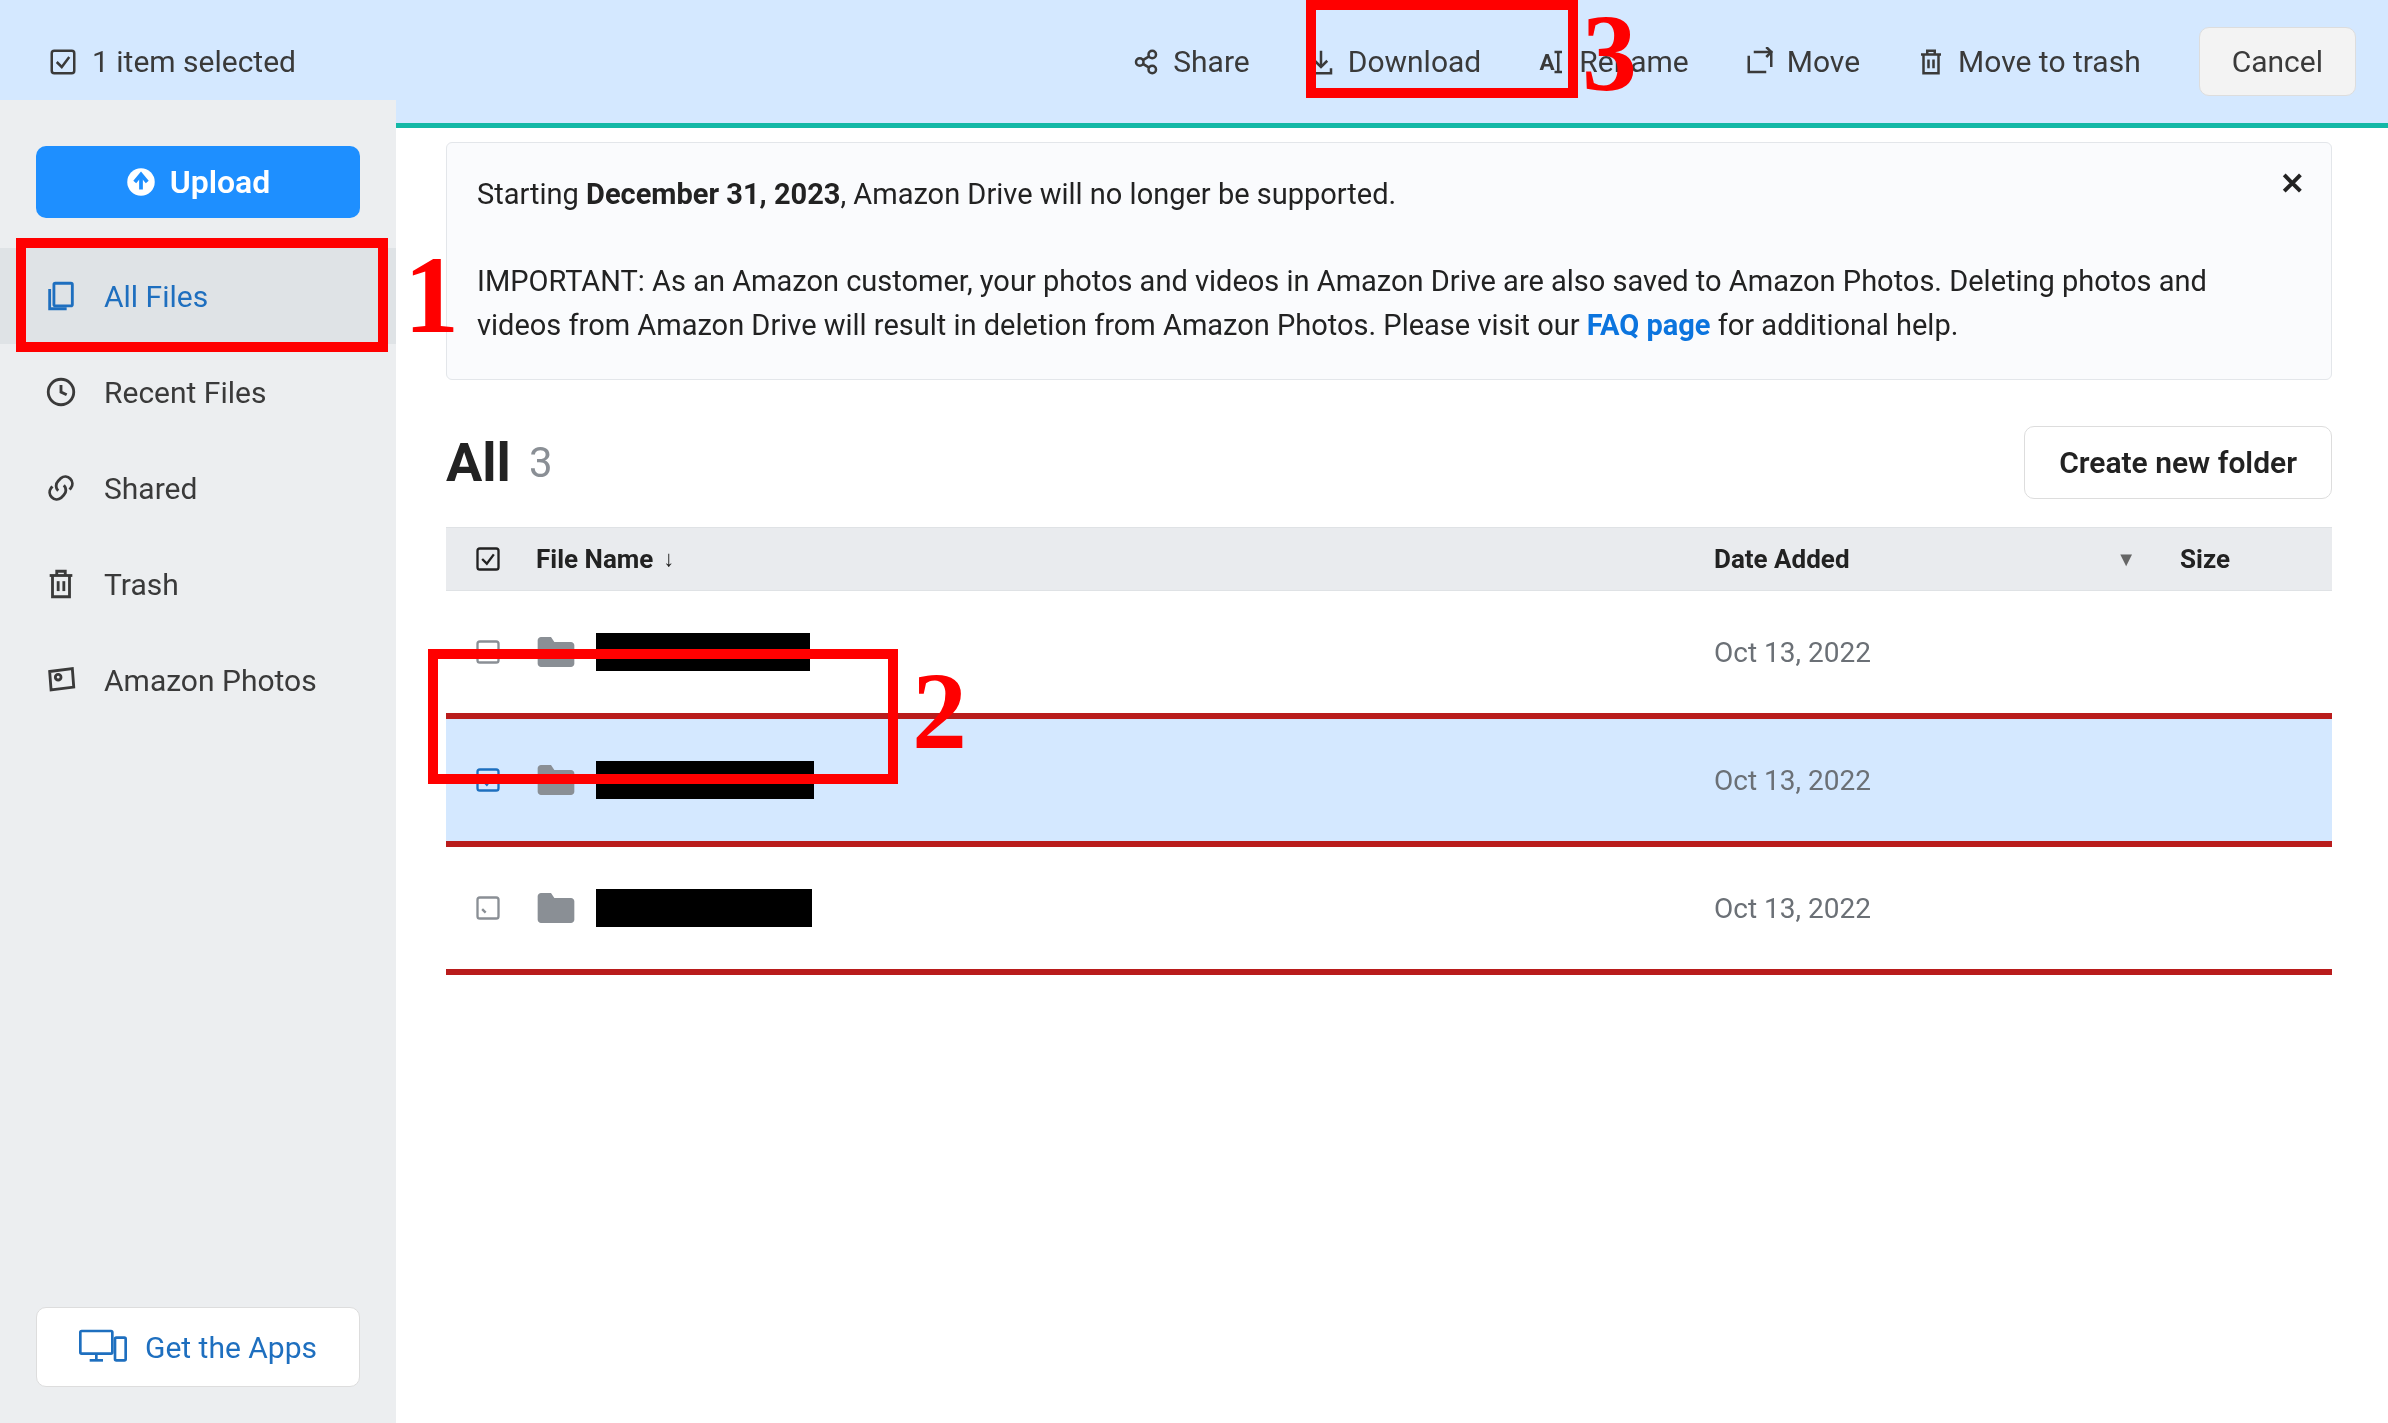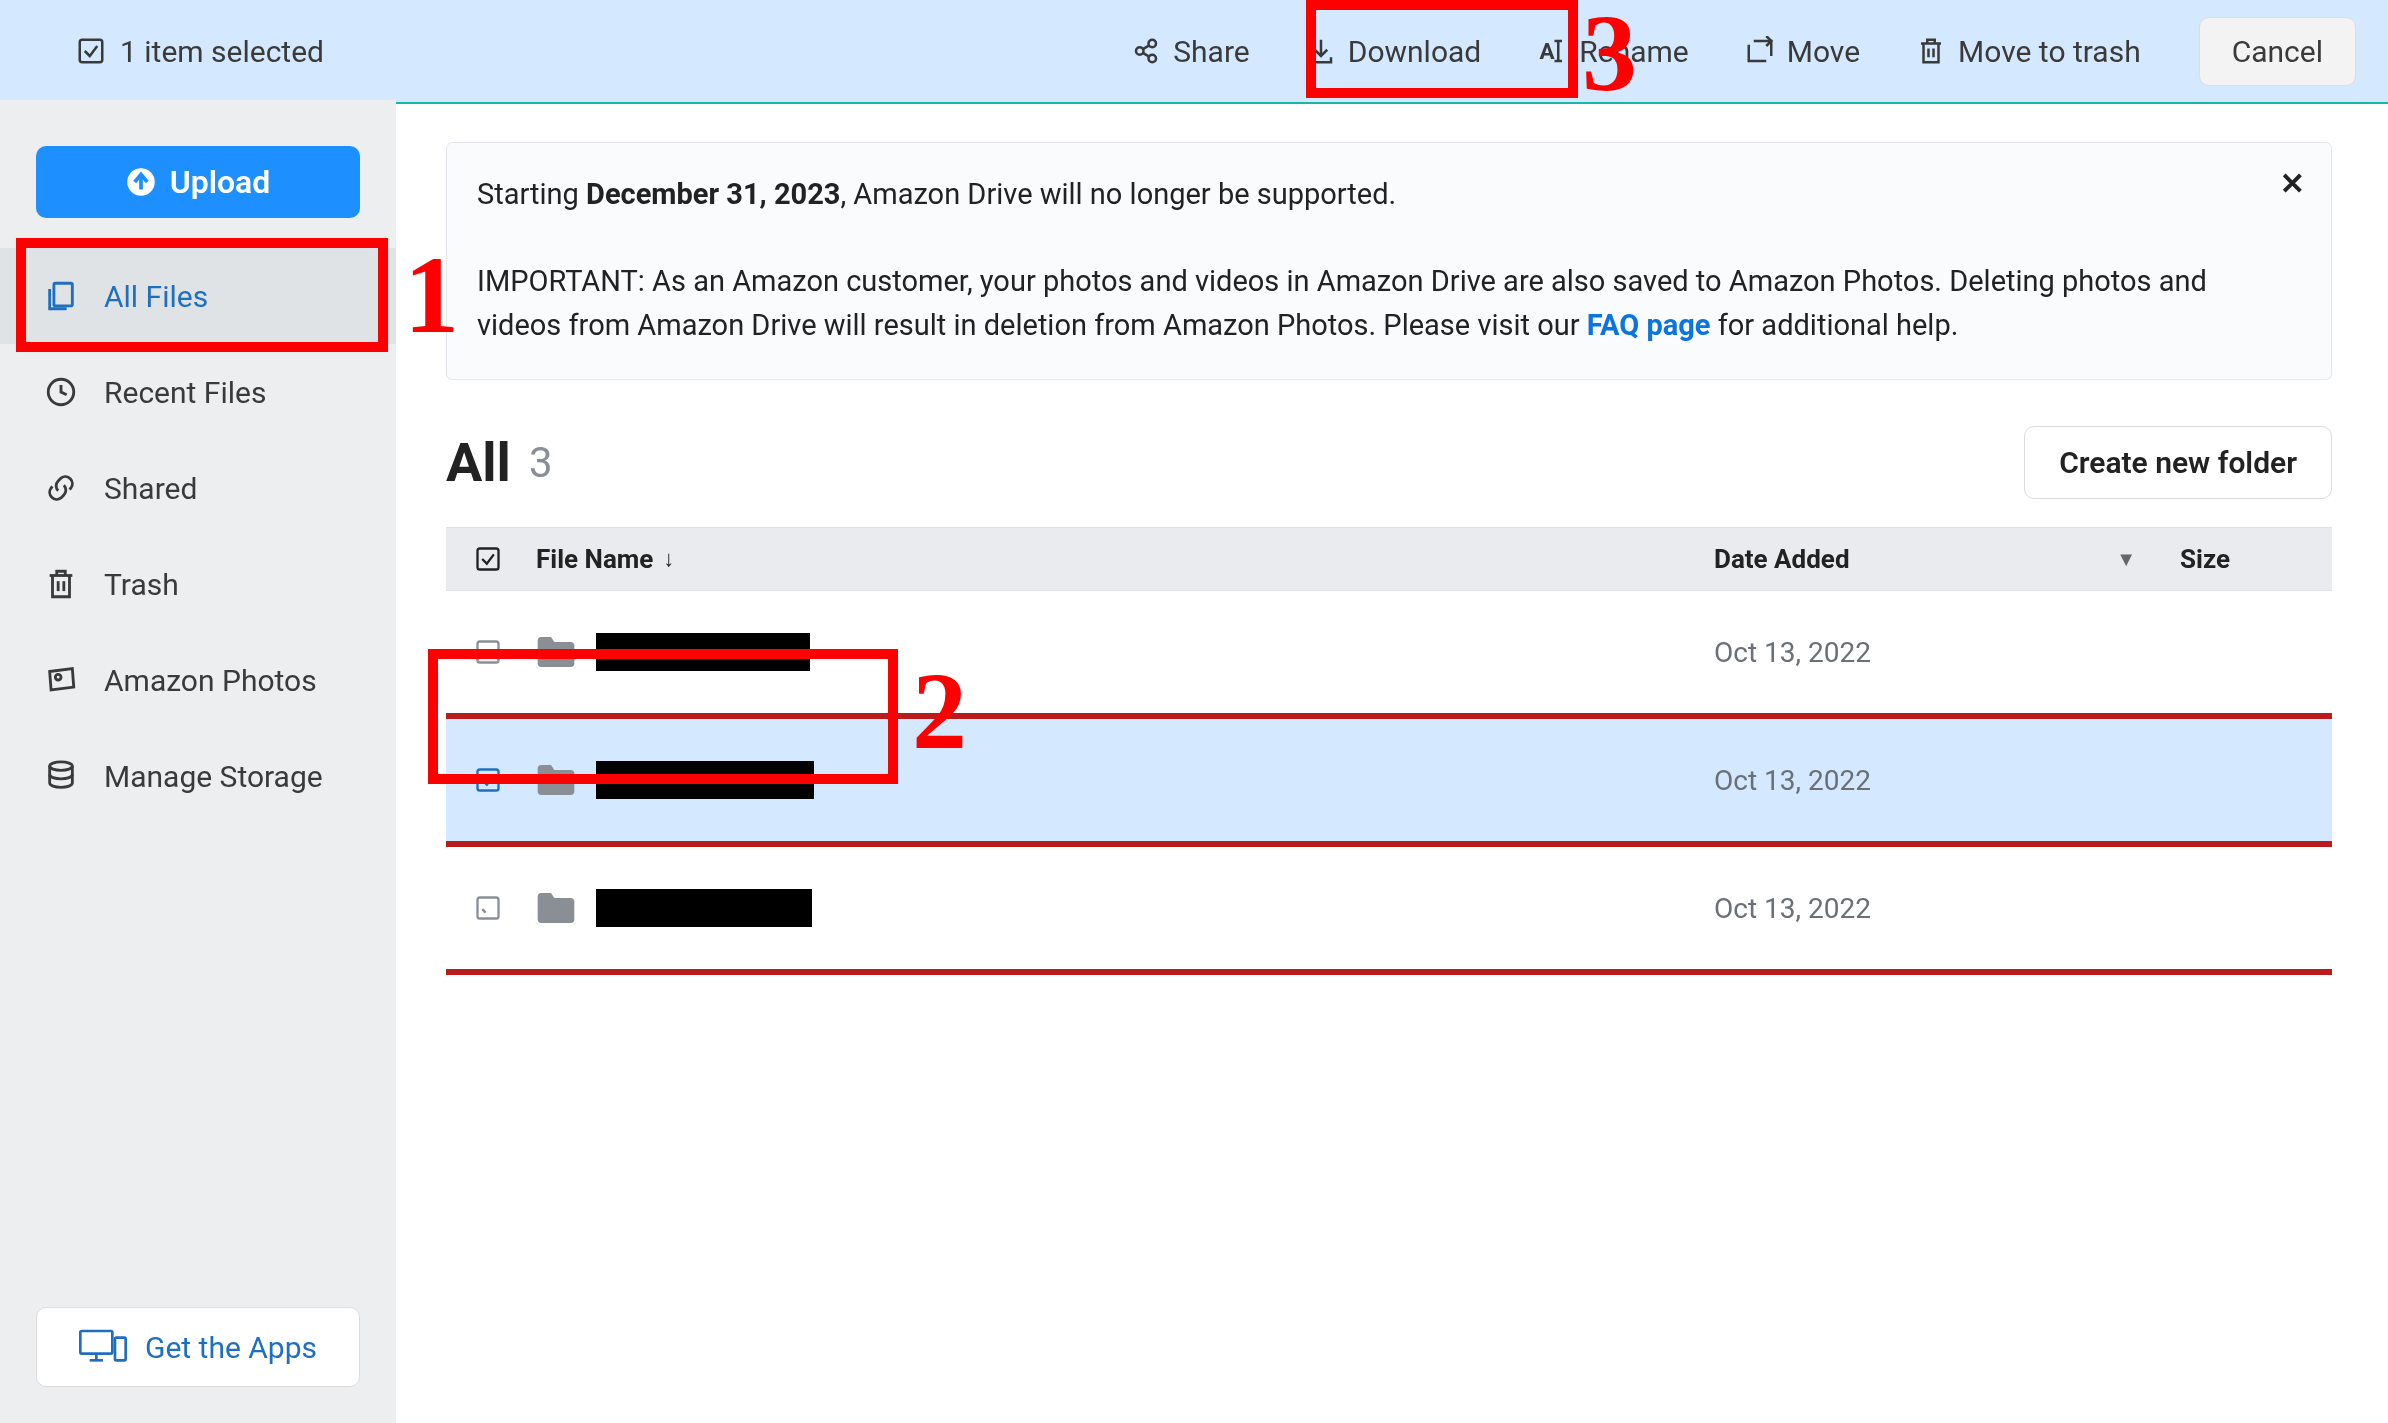--- a/index.html
+++ b/index.html
@@ -1,19 +1,19 @@
 <!DOCTYPE html>
 <html><head>
   <meta charset="utf-8">
   <style>
     * { margin:0; padding:0; box-sizing:border-box; font-family:-apple-system,BlinkMacSystemFont,"Segoe UI",Roboto,Helvetica,Arial,sans-serif; }
     body { width:2388px; height:1423px; background:#fff; overflow:hidden; position:relative; }
 
     
-    .topbar { height:104px; background:#d4e8ff; border-bottom:2px solid #14b8a6; display:flex; align-items:center; padding:0 32px 0 76px; }
+    .topbar { height:128px; background:#d4e8ff; border-bottom:5px solid #14b8a6; display:flex; align-items:center; padding:0 32px 0 48px; }
     .sel-info { display:flex; align-items:center; gap:14px; font-size:30px; color:#3a3a3a; }
     .topgrow { flex:1; }
     .topbar .action { display:flex; align-items:center; gap:12px; font-size:30px; color:#3a3a3a; margin:0 28px; cursor:pointer; }
     .action svg, .sel-info svg { width:30px; height:30px; stroke:#3a3a3a; fill:none; stroke-width:2; }
     .cancel-btn { background:#f3f3f3; border:1px solid #ddd; border-radius:10px; padding:16px 32px; font-size:30px; color:#3a3a3a; margin-left:30px; cursor:pointer; }
 
     
     .main { position:absolute; top:100px; left:0; right:0; bottom:0; display:flex; }
     .sidebar { width:396px; background:#eceef0; padding-top:46px; display:flex; flex-direction:column; }
     .upbtn { margin:0 36px 30px 36px; height:72px; background:#1e8fff; color:#fff; border:none; border-radius:10px; font-size:32px; font-weight:600; display:flex; align-items:center; justify-content:center; gap:14px; cursor:pointer; }
@@ -165,28 +165,20 @@
         </svg>
       <span>Trash</span>
     </div>
     <div class="side-item">
       <svg viewBox="0 0 24 24">
           <path d="M4 6 L20 4 L21 17 L5 19 Z"></path>
           <circle cx="10" cy="10" r="2"></circle>
         </svg>
       <span>Amazon Photos</span>
     </div>
-    <div class="side-item">
-      <svg viewBox="0 0 24 24">
-          <ellipse cx="12" cy="5" rx="8" ry="3"></ellipse>
-          <path d="M4 5v6c0 1.7 3.6 3 8 3s8-1.3 8-3V5"></path>
-          <path d="M4 11v6c0 1.7 3.6 3 8 3s8-1.3 8-3v-6"></path>
-        </svg>
-      <span>Manage Storage</span>
-    </div>
     <div class="sidebar-bottom">
       <div class="getapps">
         <svg viewBox="0 0 36 28">
             <rect x="1" y="2" width="24" height="17" rx="1"></rect>
             <line x1="8" y1="24" x2="18" y2="24"></line>
             <line x1="13" y1="19" x2="13" y2="24"></line>
             <rect x="27" y="7" width="8" height="17" rx="1"></rect>
           </svg>
         <span>Get the Apps</span>
       </div>

